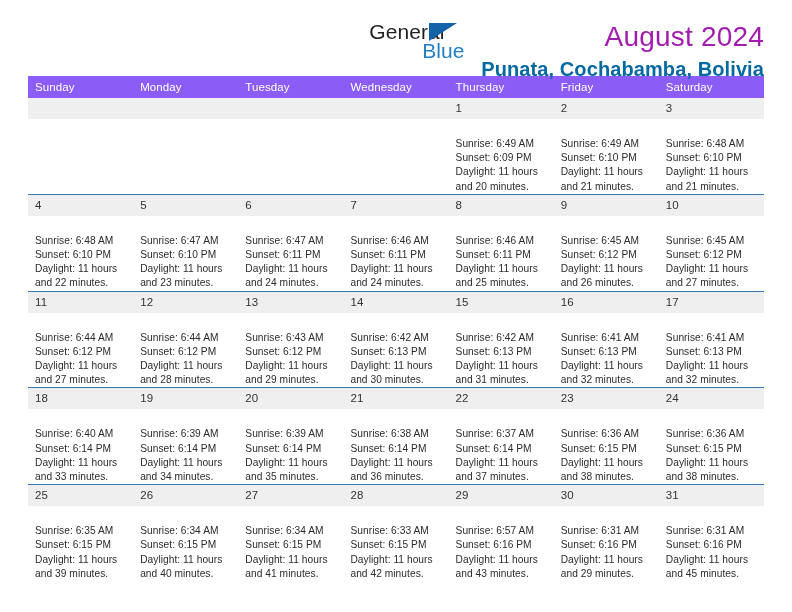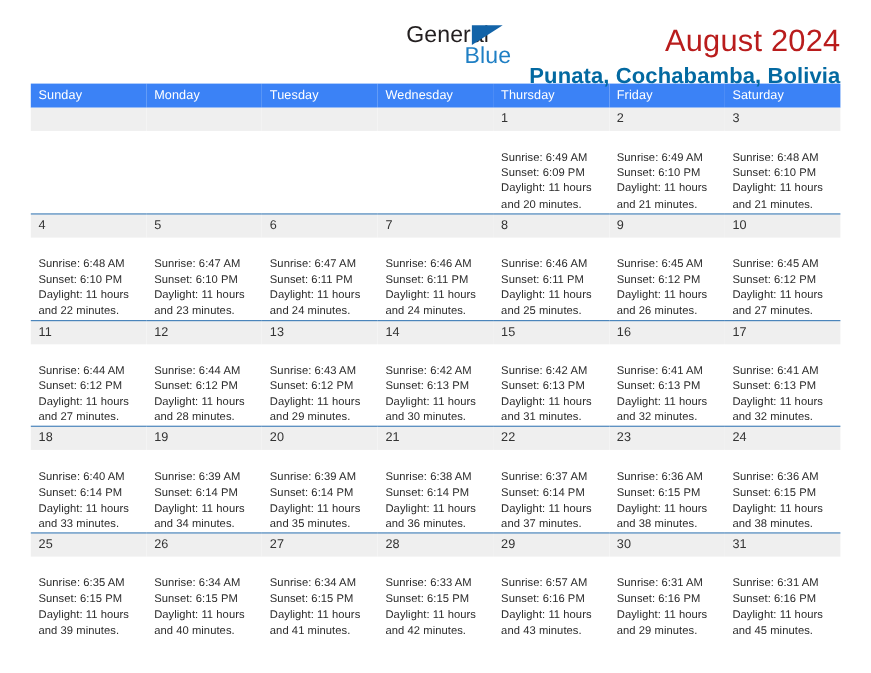--- a/index.html
+++ b/index.html
@@ -64,41 +64,41 @@
     border-bottom: 18px solid transparent;
   }
   .titles {
     text-align: right;
     flex: 0 0 auto;
     padding-top: 0px;
   }
   .cal-title {
     font-size: 28px;
     font-weight: 400;
-    color: #b91c1c;
+    color: #a21caf;
     line-height: 34px;
     letter-spacing: 0.2px;
   }
   .cal-sub {
     font-size: 20px;
     font-weight: 700;
     color: #0369a1;
     line-height: 20px;
     margin-top: 5px;
     letter-spacing: 0.1px;
   }
 
   
   .cal {
     width: 736px;
     border-collapse: collapse;
     table-layout: fixed;
   }
   .cal th {
-    background: #3b82f6;
+    background: #8b5cf6;
     color: #ffffff;
     font-size: 11.5px;
     font-weight: 400;
     text-align: left;
     padding: 5px 0 5px 7px;
     height: 22px;
     letter-spacing: 0.1px;
   }
   .cal td {
     vertical-align: top;

